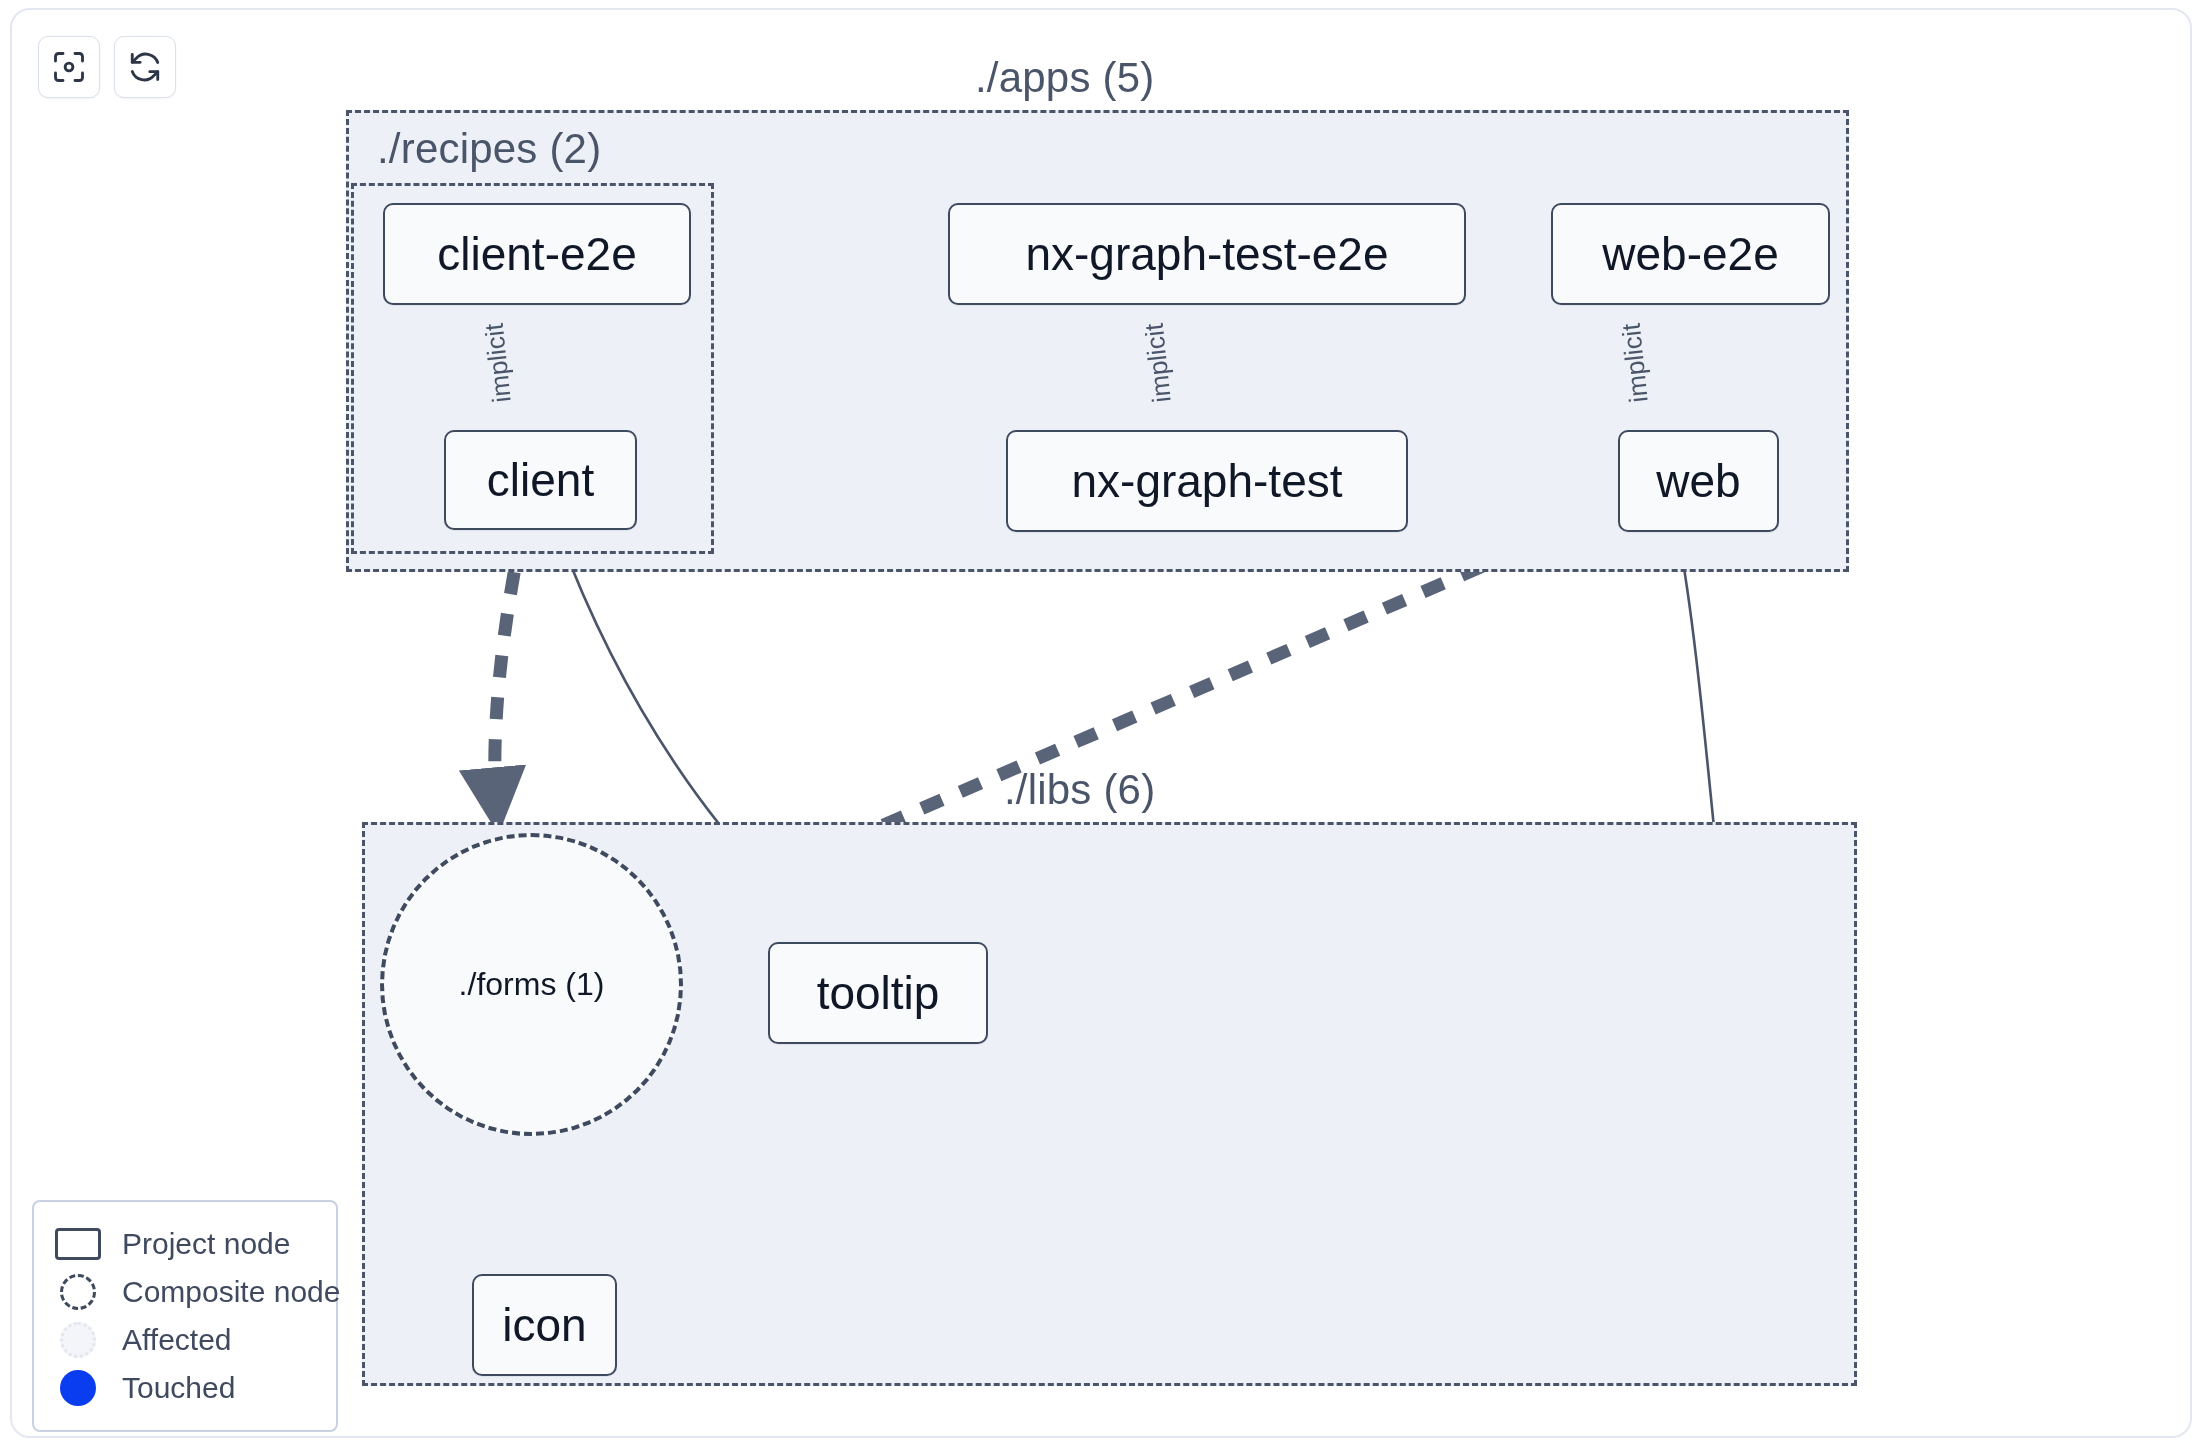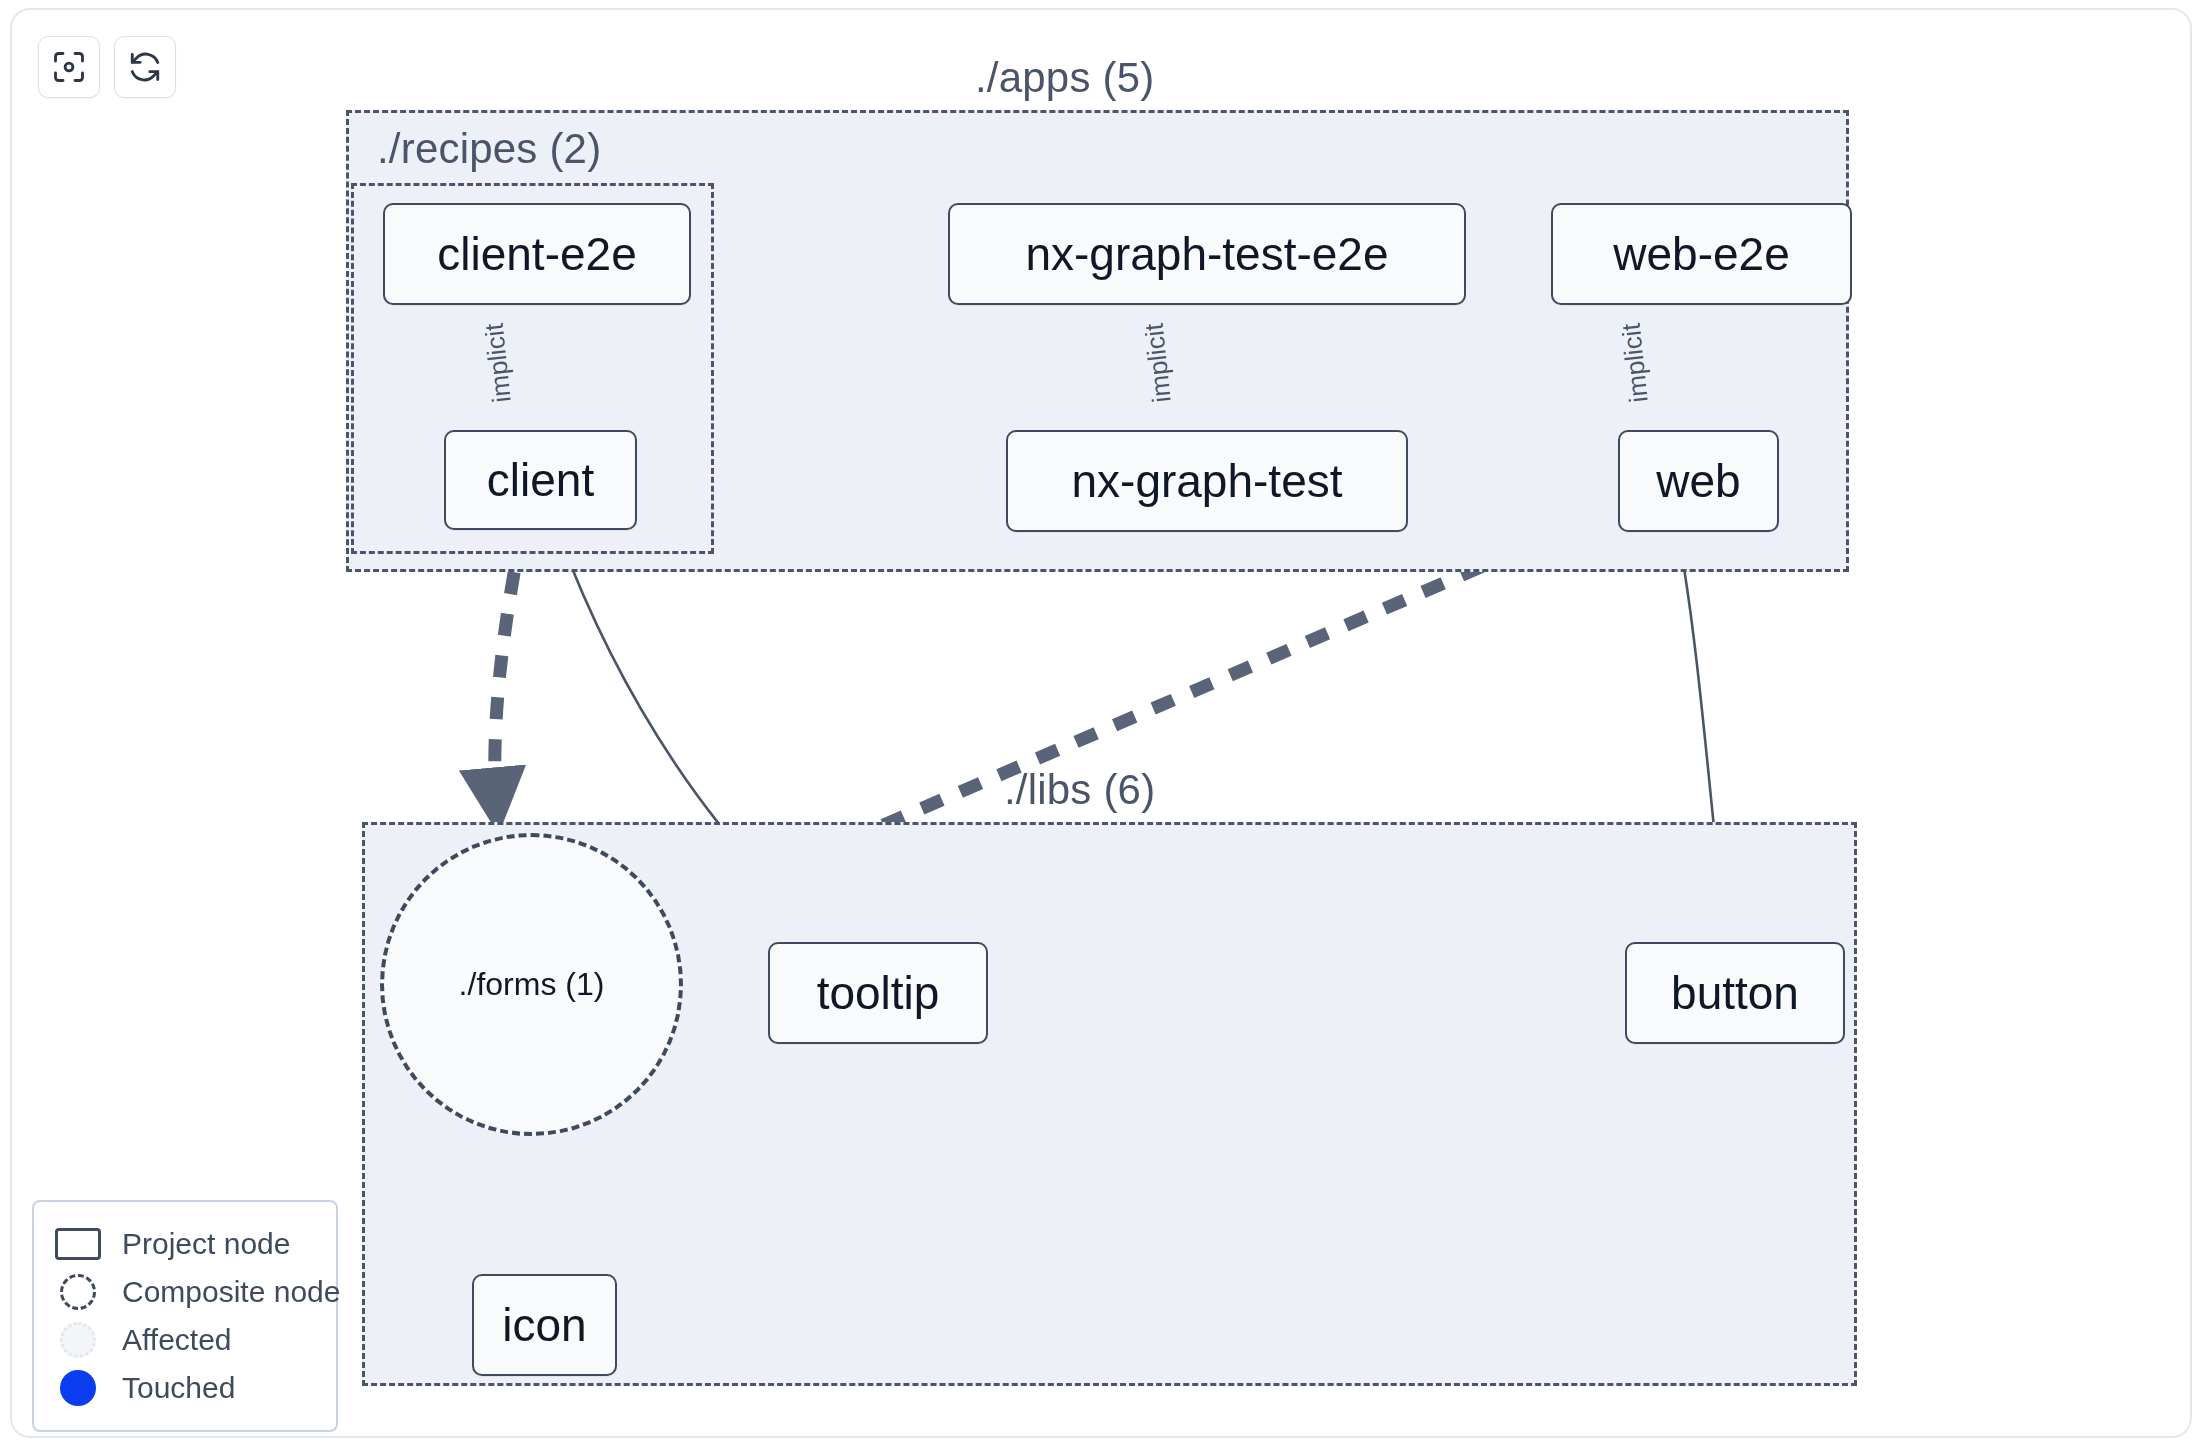--- a/index.html
+++ b/index.html
@@ -231,39 +231,36 @@
   </div>
 
   <div class="node" style="left:948px; top:203px; width:518px; height:102px;">
     <span>nx-graph-test-e2e</span>
   </div>
 
   <div class="node" style="left:1006px; top:430px; width:402px; height:102px;">
     <span>nx-graph-test</span>
   </div>
 
-  <div class="node" style="left:1551px; top:203px; width:301px; height:102px;">
+  <div class="node" style="left:1551px; top:203px; width:279px; height:102px;">
     <span>web-e2e</span>
   </div>
 
   <div class="node" style="left:1618px; top:430px; width:161px; height:102px;">
     <span>web</span>
   </div>
 
   <div class="node composite" style="left:380px; top:833px; width:303px; height:303px;">
     <span>./forms (1)</span>
   </div>
 
   <div class="node" style="left:768px; top:942px; width:220px; height:102px;">
     <span>tooltip</span>
   </div>
 
-  <div class="node" style="left:1625px; top:942px; width:220px; height:102px;">
-    <span>button</span>
-  </div>
 
   <div class="node" style="left:452px; top:1274px; width:145px; height:102px;margin-left:20px;">
     <span>icon</span>
   </div>
 
   <div class="legend">
     <div class="legend-row">
       <span class="sw">
         <span class="sw-rect"></span>
       </span>

